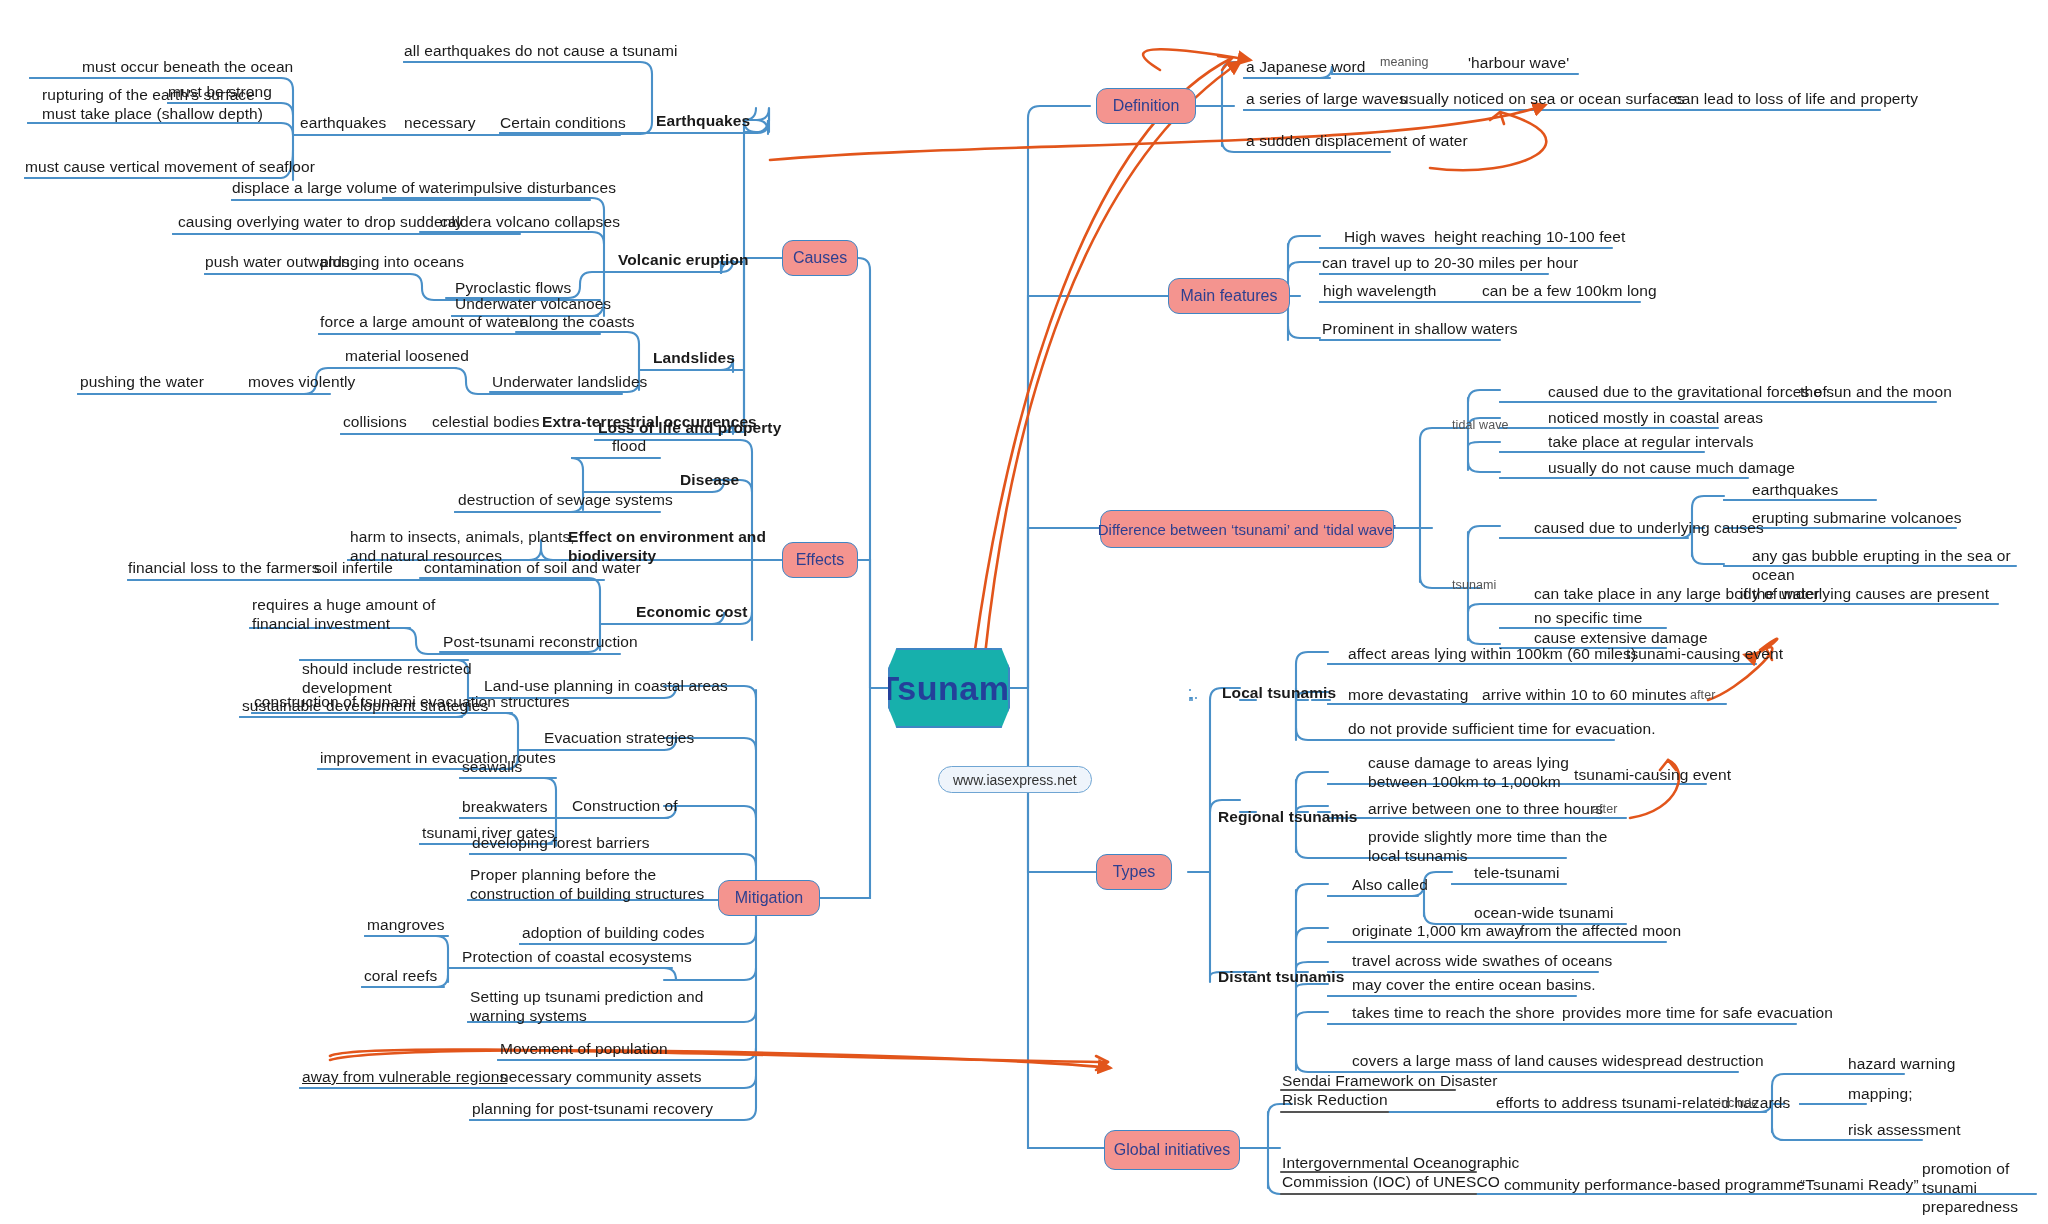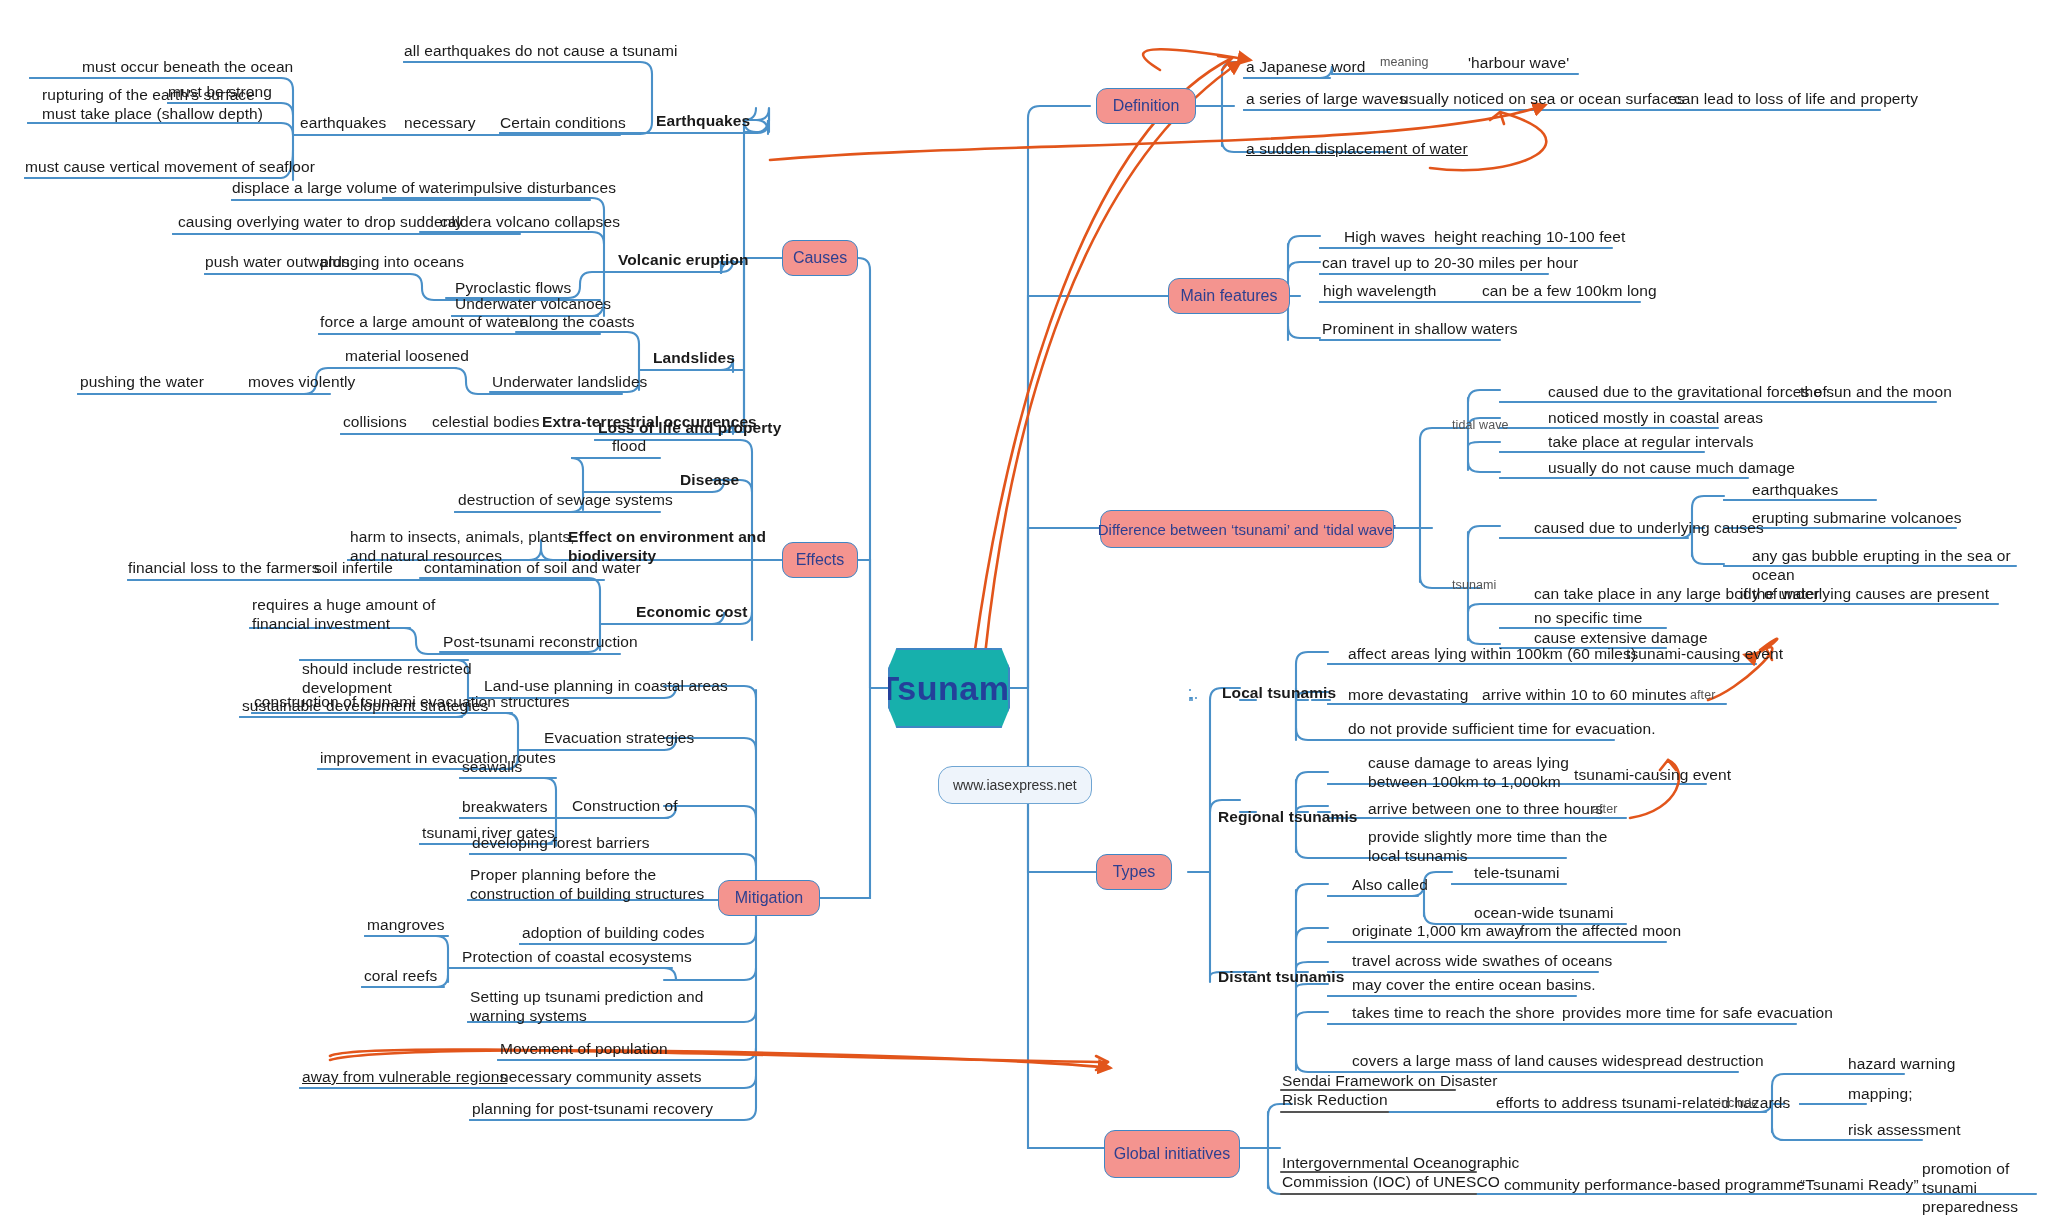--- a/index.html
+++ b/index.html
@@ -566,21 +566,21 @@
       <path d="M1630 818 C1680 810 1690 770 1668 760"></path>
       <path d="M1668 760 L1676 770 M1668 760 L1660 770"></path>
       <path d="M330 1056 C360 1040 800 1058 1108 1062"></path>
       <path d="M1108 1062 L1096 1056 M1108 1062 L1096 1070"></path>
     </g>
   </svg>
 
   <div class="center" style="left:888px; top:648px; width:122px; height:80px;">
     <span>Tsunami</span>
   </div>
-  <div class="watermark" style="left:938px; top:766px; height:38px;">
+  <div class="watermark" style="left:938px; top:766px; height:27px;">
     <span>www.iasexpress.net</span>
   </div>
 
   <div class="pill" style="left:782px; top:240px; height:36px; width:76px;">
     <span>Causes</span>
     </div>
   <div class="pill" style="left:782px; top:542px; height:36px; width:76px;">
     <span>Effects</span>
     </div>
   <div class="pill" style="left:718px; top:880px; height:36px; width:102px;">
@@ -592,21 +592,21 @@
     </div>
   <div class="pill" style="left:1168px; top:278px; height:36px; width:122px;">
     <span>Main features</span>
     </div>
   <div class="pill small" style="left:1100px; top:510px; height:38px; width:294px;">
     <span>Difference between ‘tsunami’ and ‘tidal wave’</span>
     </div>
   <div class="pill" style="left:1096px; top:854px; height:36px; width:76px;">
     <span>Types</span>
     </div>
-  <div class="pill" style="left:1104px; top:1130px; height:48px; width:136px;">
+  <div class="pill" style="left:1104px; top:1130px; height:40px; width:136px;">
     <span>Global initiatives</span>
     </div>
 
   <div class="node n-bold" style="left:656px; top:112px;">Earthquakes</div>
   <div class="node" style="left:500px; top:114px;">Certain conditions</div>
   <div class="node" style="left:404px; top:114px;">necessary</div>
   <div class="node" style="left:300px; top:114px;">earthquakes</div>
   <div class="node" style="left:404px; top:42px;">all earthquakes do not cause a tsunami</div>
   <div class="node" style="left:82px; top:58px;">must occur beneath the ocean</div>
   <div class="node" style="left:168px; top:83px;">must be strong</div>
@@ -676,21 +676,21 @@
   <div class="node" style="left:500px; top:1068px;">necessary community assets</div>
   <div class="node" style="left:302px; top:1068px;text-decoration:underline;">away from vulnerable regions</div>
   <div class="node" style="left:472px; top:1100px;">planning for post-tsunami recovery</div>
 
   <div class="node" style="left:1246px; top:58px;">a Japanese word</div>
   <div class="node n-tiny" style="left:1380px; top:55px;">meaning</div>
   <div class="node" style="left:1468px; top:54px;">'harbour wave'</div>
   <div class="node" style="left:1246px; top:90px;">a series of large waves</div>
   <div class="node" style="left:1400px; top:90px;">usually noticed on sea or ocean surfaces</div>
   <div class="node" style="left:1674px; top:90px;">can lead to loss of life and property</div>
-  <div class="node" style="left:1246px; top:140px;text-decoration:underline;">a sudden displacement of water</div>
+  <div class="node" style="left:1246px; top:132px;">a sudden displacement of water</div>
 
   <div class="node" style="left:1344px; top:228px;">High waves</div>
   <div class="node" style="left:1434px; top:228px;">height reaching 10-100 feet</div>
   <div class="node" style="left:1322px; top:254px;">can travel up to 20-30 miles per hour</div>
   <div class="node" style="left:1323px; top:282px;">high wavelength</div>
   <div class="node" style="left:1482px; top:282px;">can be a few 100km long</div>
   <div class="node" style="left:1322px; top:320px;">Prominent in shallow waters</div>
 
   <div class="node n-tiny" style="left:1452px; top:418px;">tidal wave</div>
   <div class="node" style="left:1548px; top:383px;">caused due to the gravitational forces of</div>

